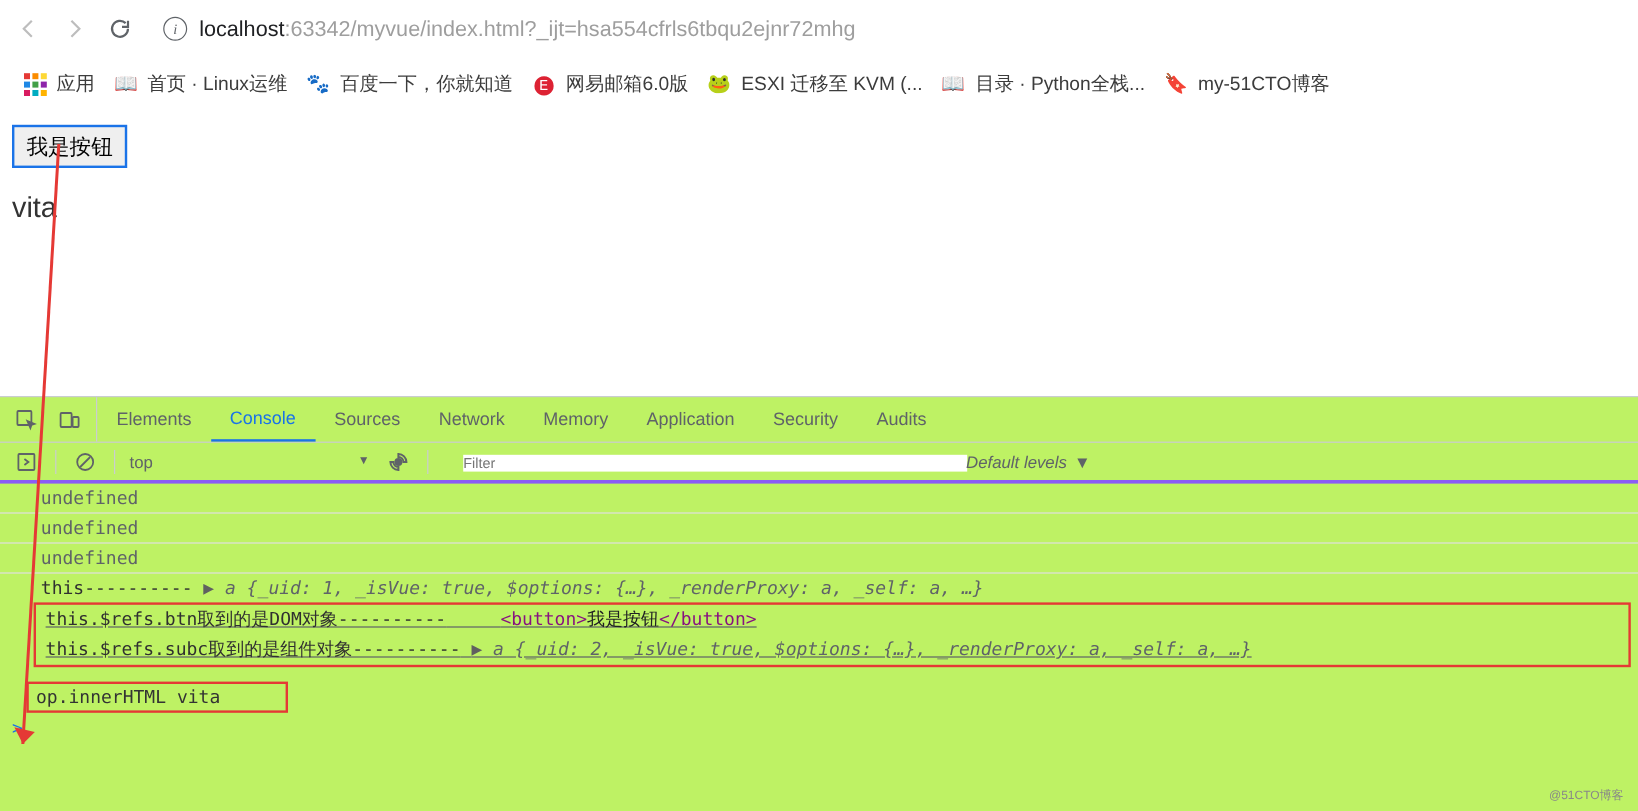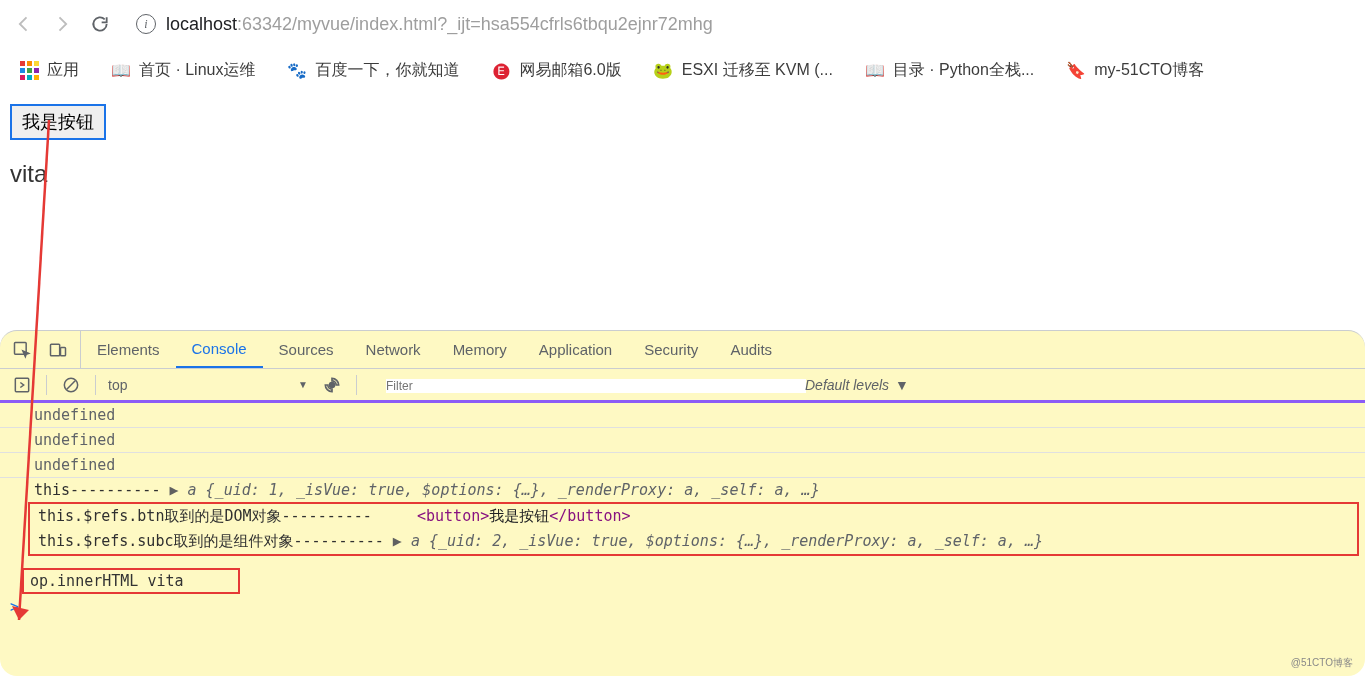--- a/index.html
+++ b/index.html
@@ -9,35 +9,35 @@
 .nav-bar { height: 48px; display: flex; align-items: center; padding: 0 12px; gap: 14px; }
 .nav-icon { width: 24px; height: 24px; display: flex; align-items: center; justify-content: center; color: #5f6368; cursor: pointer; }
 .nav-icon svg { width: 20px; height: 20px; }
 .nav-icon.disabled { color: #bdbdbd; }
 .addr-bar { flex: 1; display: flex; align-items: center; gap: 10px; padding-left: 10px; }
 .info-icon { width: 20px; height: 20px; border: 1.5px solid #5f6368; border-radius: 50%; display: flex; align-items: center; justify-content: center; font-size: 12px; color: #5f6368; font-style: italic; font-family: serif; }
 .url { font-size: 18px; color: #9e9e9e; }
 .url .host { color: #202124; }
 
 
-.bookmarks { height: 44px; display: flex; padding: 0 20px; gap: 32px; font-size: 16px; color: #3c3c3c; }
+.bookmarks { height: 44px; display: flex; padding: 0 20px; gap: 16px; font-size: 16px; color: #3c3c3c; }
 .bm { display: flex; align-items: center; gap: 8px; cursor: pointer; white-space: nowrap; }
 .bm .favicon { width: 20px; height: 20px; display: flex; align-items: center; justify-content: center; font-size: 16px; }
 .apps-grid { display: grid; grid-template-columns: repeat(3, 5px); grid-template-rows: repeat(3, 5px); gap: 2px; }
 .apps-grid span:nth-child(1){background:#e53935;} .apps-grid span:nth-child(2){background:#fb8c00;} .apps-grid span:nth-child(3){background:#fdd835;}
 .apps-grid span:nth-child(4){background:#1e88e5;} .apps-grid span:nth-child(5){background:#43a047;} .apps-grid span:nth-child(6){background:#8e24aa;}
 .apps-grid span:nth-child(7){background:#d81b60;} .apps-grid span:nth-child(8){background:#00acc1;} .apps-grid span:nth-child(9){background:#ffb300;}
 
 
 .page { padding: 12px 10px; }
 .page button { font-size: 18px; padding: 4px 10px; background: #efefef; border: 2px solid #1a73e8; cursor: pointer; }
 .page .text { font-size: 24px; margin-top: 20px; }
 
 
-.devtools { position: absolute; top: 330px; left: 0; right: 0; bottom: 0; border-top: 1px solid #cacdd0; background: #fef9c3; display: flex; flex-direction: column; border-radius: 17px; }
+.devtools { position: absolute; top: 330px; left: 0; right: 0; bottom: 0; border-top: 1px solid #cacdd0; background: #bef264; display: flex; flex-direction: column; }
 .dt-tabs { display: flex; align-items: center; height: 38px; border-bottom: 1px solid #cacdd0; }
 .dt-left-icons { display: flex; align-items: center; padding: 0 10px; gap: 12px; border-right: 1px solid #cacdd0; height: 100%; }
 .dt-tab { padding: 0 16px; height: 100%; display: flex; align-items: center; color: #5f6368; cursor: pointer; font-size: 15px; }
 .dt-tab.active { color: #1a73e8; border-bottom: 2px solid #1a73e8; }
 
 .dt-toolbar { display: flex; align-items: center; height: 34px; border-bottom: 3px solid #8b5cf6; padding: 0 10px; gap: 12px; font-size: 14px; color: #5f6368; }
 .dt-toolbar .sep { width: 1px; height: 20px; background: #cacdd0; }
 .dt-select { display: flex; align-items: center; gap: 6px; min-width: 200px; }
 .dt-select .arrow { font-size: 10px; }
 .dt-filter { flex: 0 0 420px; }
@@ -47,21 +47,21 @@
 
 .console { flex: 1; font-family: Consolas, Menlo, monospace; font-size: 15px; padding: 0; overflow: hidden; }
 .c-line { padding: 3px 10px 3px 34px; color: #5f6368; position: relative; }
 .c-line.sep-top { border-top: 1px solid #e0e0e0; }
 .c-line .label { color: #303030; }
 .c-line .expand { color: #606060; }
 .c-line .obj { font-style: italic; color: #5f6368; }
 .c-tag-open, .c-tag-close { color: #881280; }
 .c-tag-text { color: #202124; }
 .red-box { border: 2px solid #e53935; margin: 0 6px 0 28px; }
-.red-box .c-line { padding-left: 8px; }
+.red-box .c-line { padding-left: 8px; text-decoration: underline; }
 .red-box2 { border: 2px solid #e53935; margin: 12px 0 0 22px; width: 218px; padding: 2px 6px; }
 .prompt { color: #1a73e8; padding: 4px 10px; font-family: Consolas, Menlo, monospace; font-size: 15px; }
 
 .watermark { position: absolute; right: 12px; bottom: 6px; font-size: 10px; color: #888; }
 
 
 .arrow-annot { position: absolute; top: 120px; left: 9px; pointer-events: none; z-index: 5; }
 </style>
 </head>
 <body>

